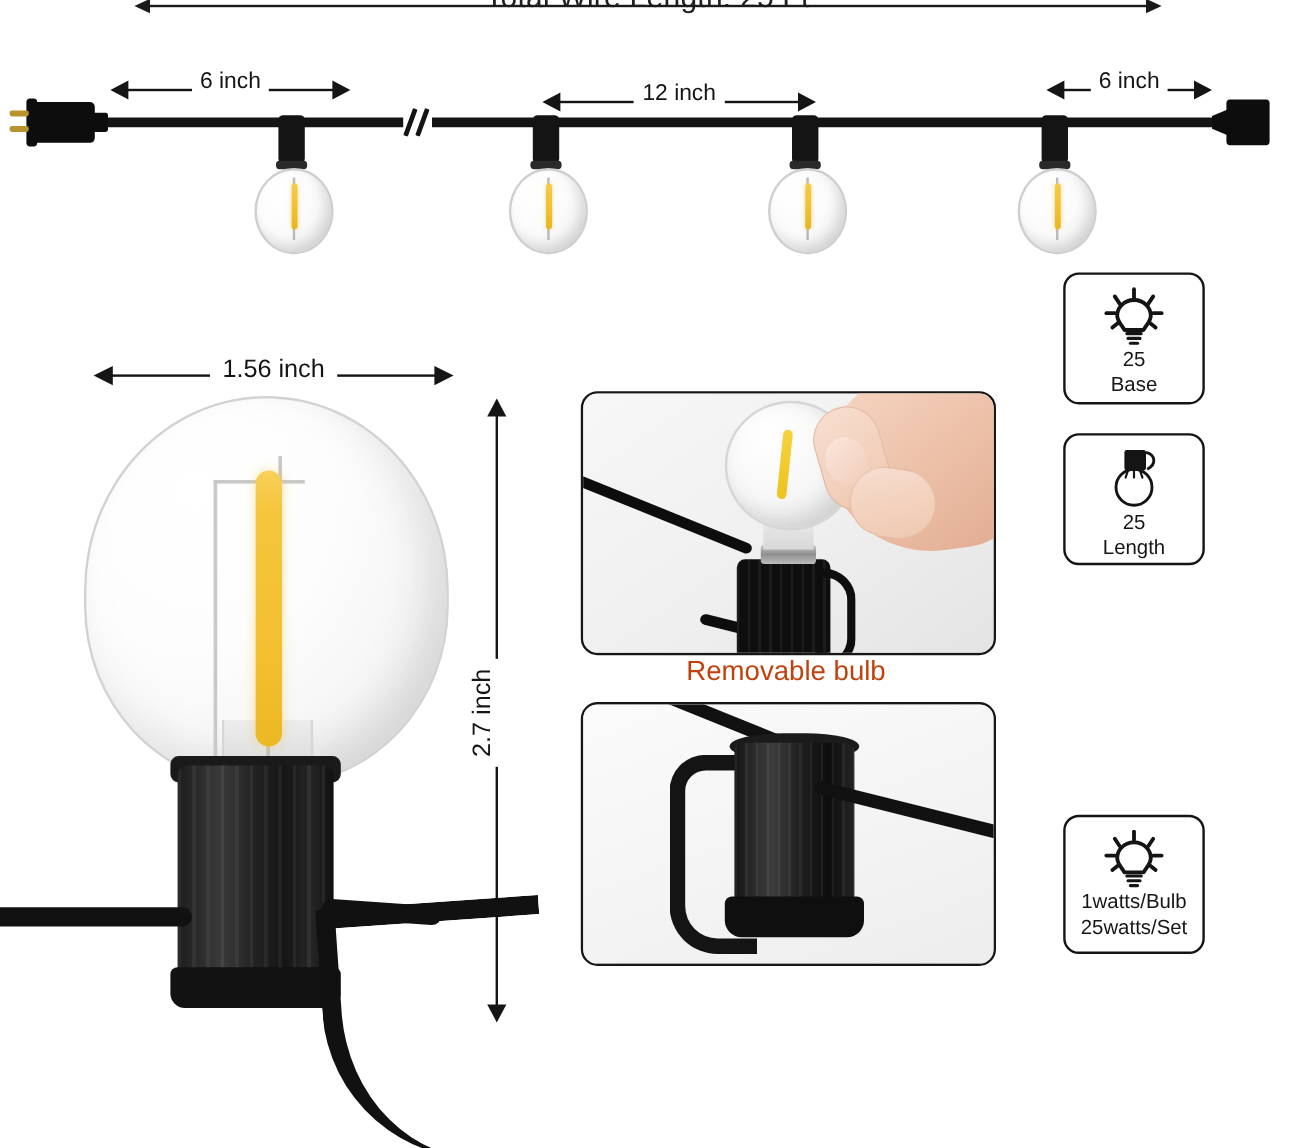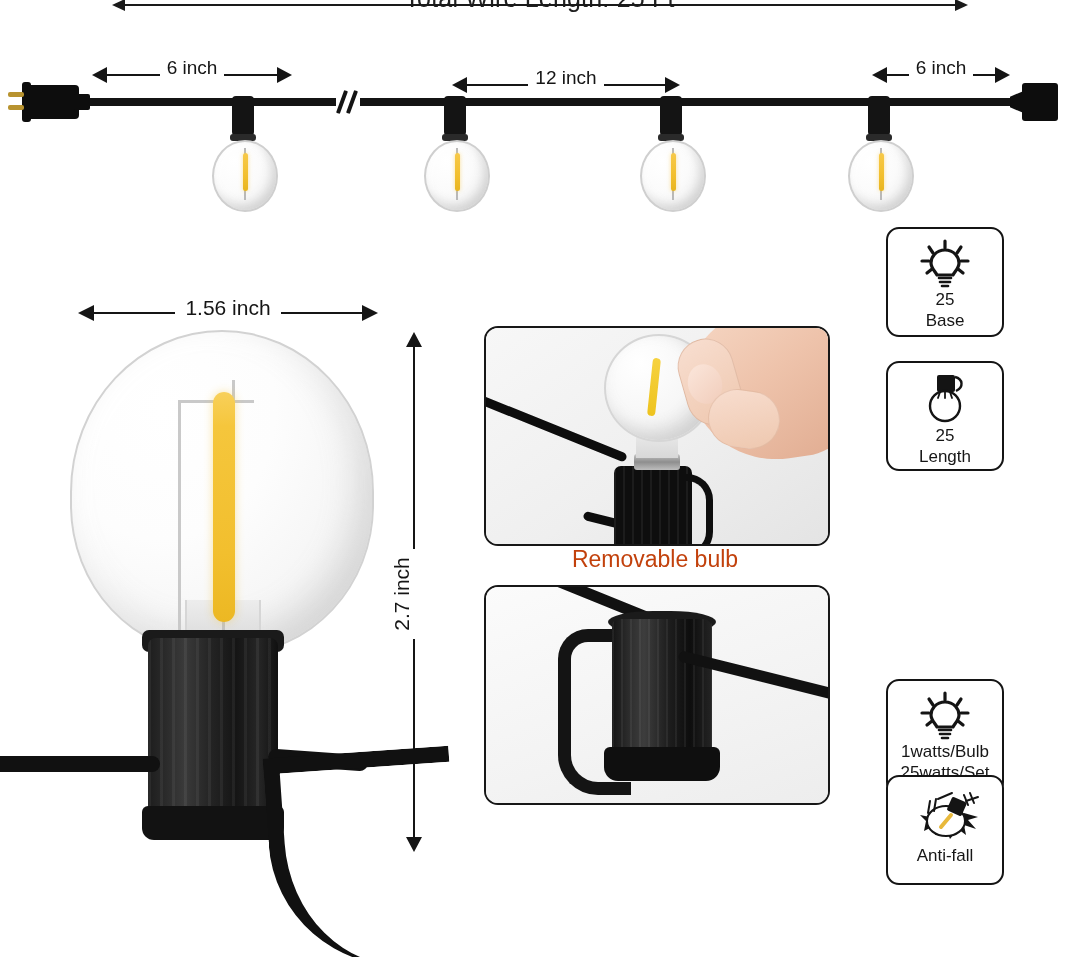--- a/index.html
+++ b/index.html
@@ -423,34 +423,14 @@
           <line x1="22" y1="39" x2="34" y2="39"></line>
           <line x1="23" y1="43" x2="33" y2="43"></line>
           <line x1="25" y1="47" x2="31" y2="47"></line>
         </g>
       </svg>
     </div>
     <div class="spec-label">1watts/Bulb</div>
     <div class="spec-label">25watts/Set</div>
   </div>
 
-  <div class="abs spec-box" id="spec-5">
-    <div class="spec-icon">
-      <svg width="74" height="58" viewBox="0 0 74 58">
-        <path d="M8 42 L18 34 L16 44 L28 38 L27 48 L38 42 L42 52 L50 42 L58 48 L56 38 L68 42 L60 33 L70 30 L56 26 L48 30 L34 28 L22 30 L12 28 L18 34 Z" fill="#141414"></path>
-        <ellipse cx="38" cy="34" rx="19" ry="15" fill="#ffffff" stroke="#141414" stroke-width="2"></ellipse>
-        <line x1="33" y1="40" x2="43" y2="28" stroke="#e8b93c" stroke-width="4" stroke-linecap="round"></line>
-        <rect x="41" y="12" width="16" height="15" rx="2" fill="#141414" transform="rotate(24 49 19)"></rect>
-        <g stroke="#141414" stroke-width="2" stroke-linecap="round" fill="none">
-          <line x1="44" y1="6" x2="30" y2="12"></line>
-          <line x1="58" y1="14" x2="70" y2="10"></line>
-          <line x1="22" y1="14" x2="20" y2="26"></line>
-          <line x1="28" y1="12" x2="26" y2="24"></line>
-          <line x1="56" y1="8" x2="60" y2="18"></line>
-          <line x1="62" y1="6" x2="66" y2="16"></line>
-        </g>
-      </svg>
-    </div>
-    <div class="spec-label">Anti-fall</div>
-    <div class="spec-label"></div>
-  </div>
 
 </div>
 
 </body></html>

